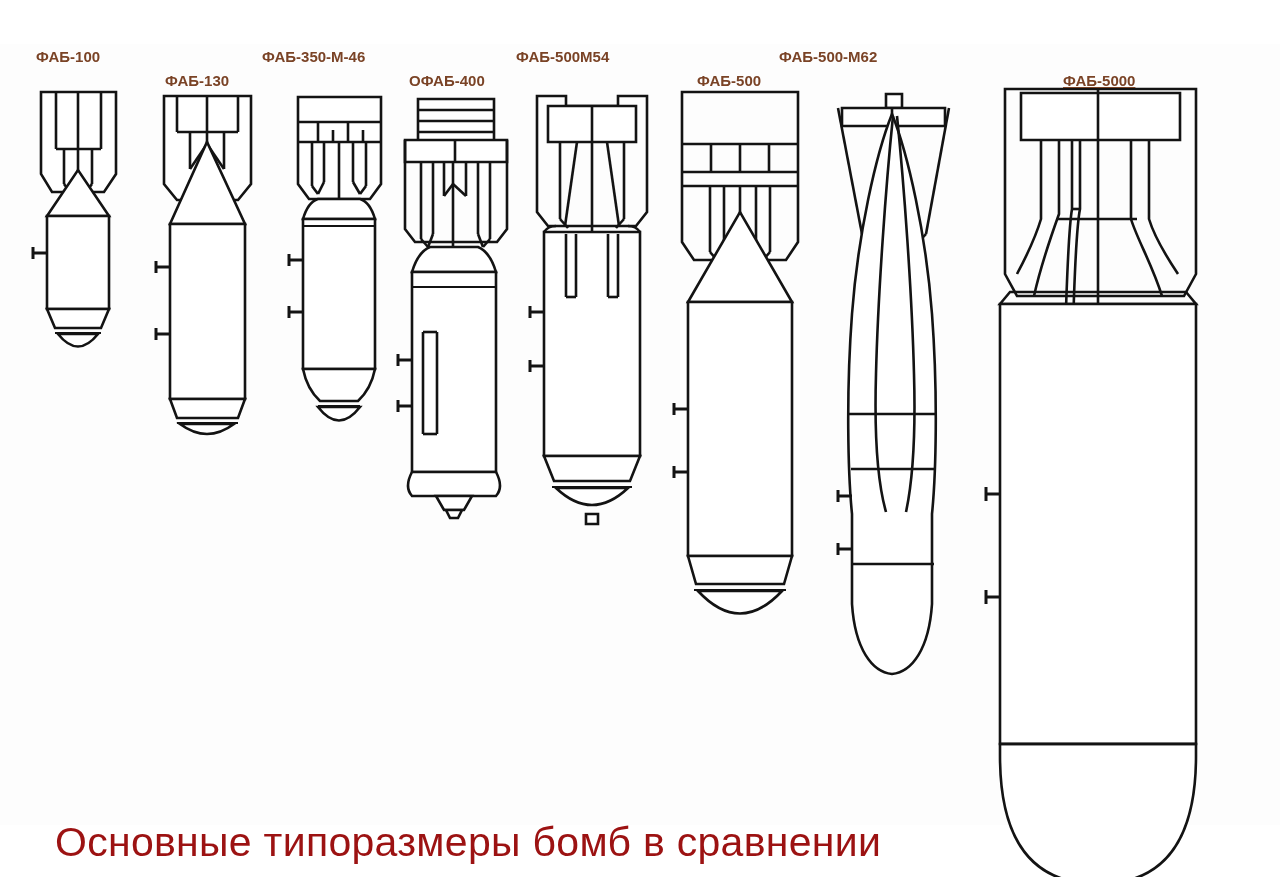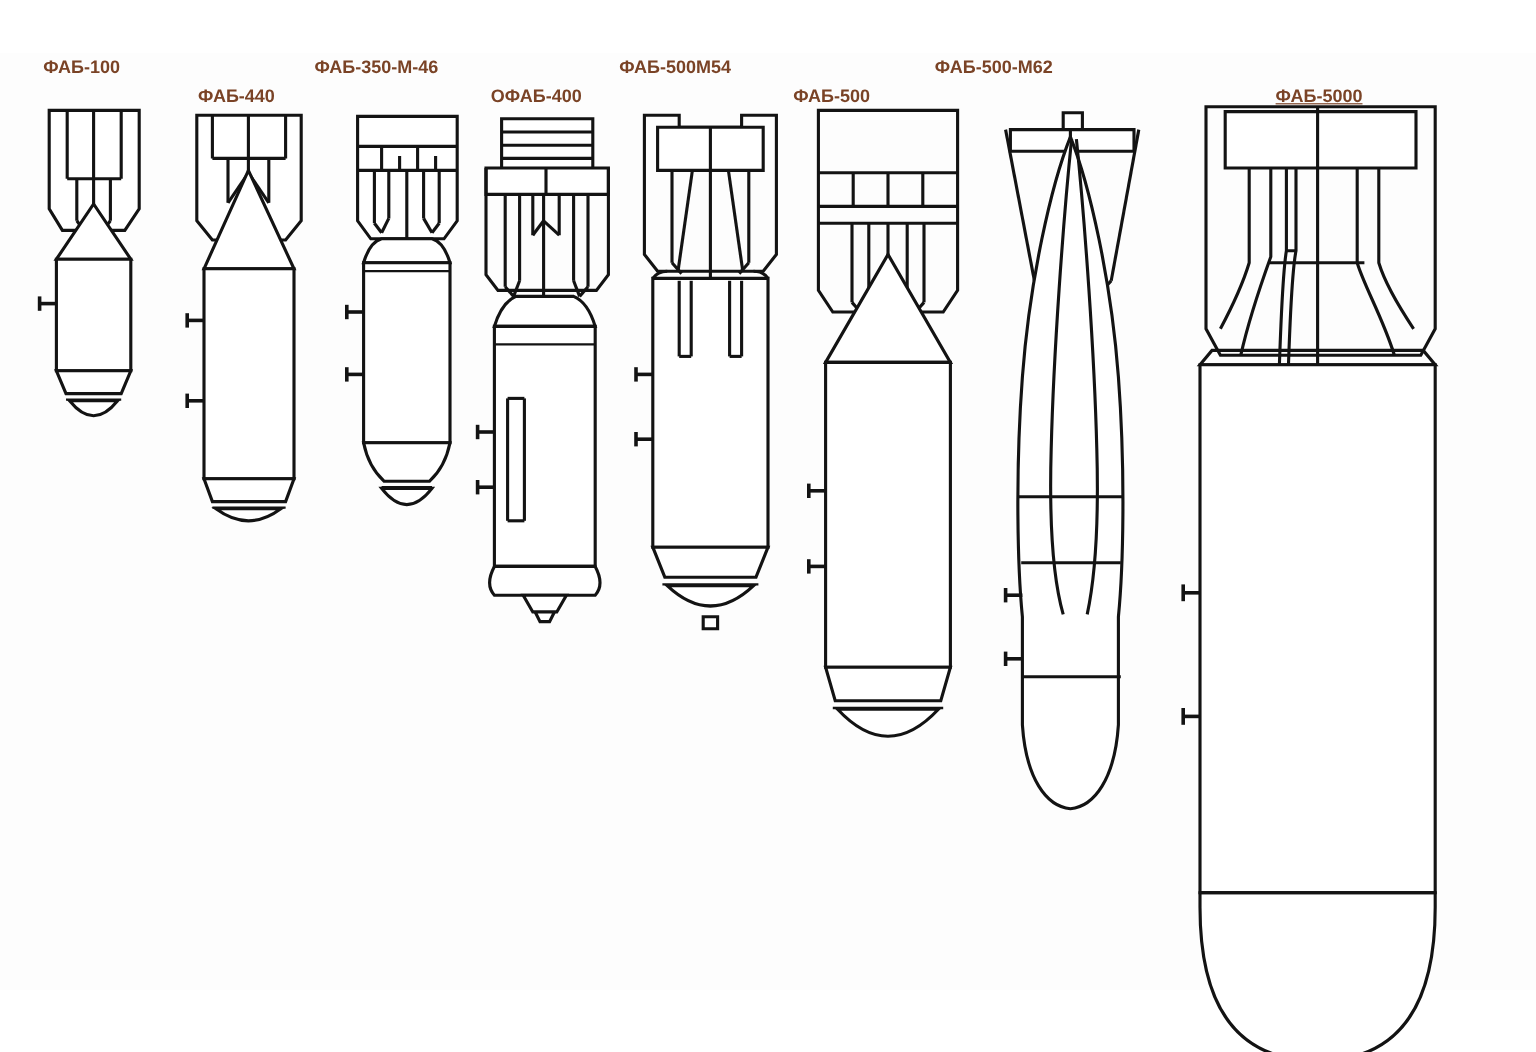--- a/index.html
+++ b/index.html
@@ -349,22 +349,23 @@
 
       <path class="lug" d="M986,450 L1000,450"></path>
       <path class="lug" d="M986,443 L986,457"></path>
       <path class="lug" d="M986,553 L1000,553"></path>
       <path class="lug" d="M986,546 L986,560"></path>
     </g>
 
   </svg>
 
   <div class="bomb-label" style="left:36px; top:4px;">ФАБ-100</div>
-  <div class="bomb-label" style="left:165px; top:28px;">ФАБ-440</div>
+  <div class="bomb-label" style="left:165px; top:28px;">ФАБ-130</div>
   <div class="bomb-label" style="left:262px; top:4px;">ФАБ-350-М-46</div>
   <div class="bomb-label" style="left:409px; top:28px;">ОФАБ-400</div>
   <div class="bomb-label" style="left:516px; top:4px;">ФАБ-500М54</div>
-  <div class="bomb-label" style="left:661px; top:28px;">ФАБ-500</div>
+  <div class="bomb-label" style="left:697px; top:28px;">ФАБ-500</div>
   <div class="bomb-label" style="left:779px; top:4px;text-align:center;">ФАБ-500-М62</div>
   <div class="bomb-label" style="left:1063px; top:28px;text-decoration:underline;">ФАБ-5000</div>
 
+  <div class="caption" style="left:55px; top:775px;">Основные типоразмеры бомб в сравнении</div>
 
 </div>
 
 </body></html>

